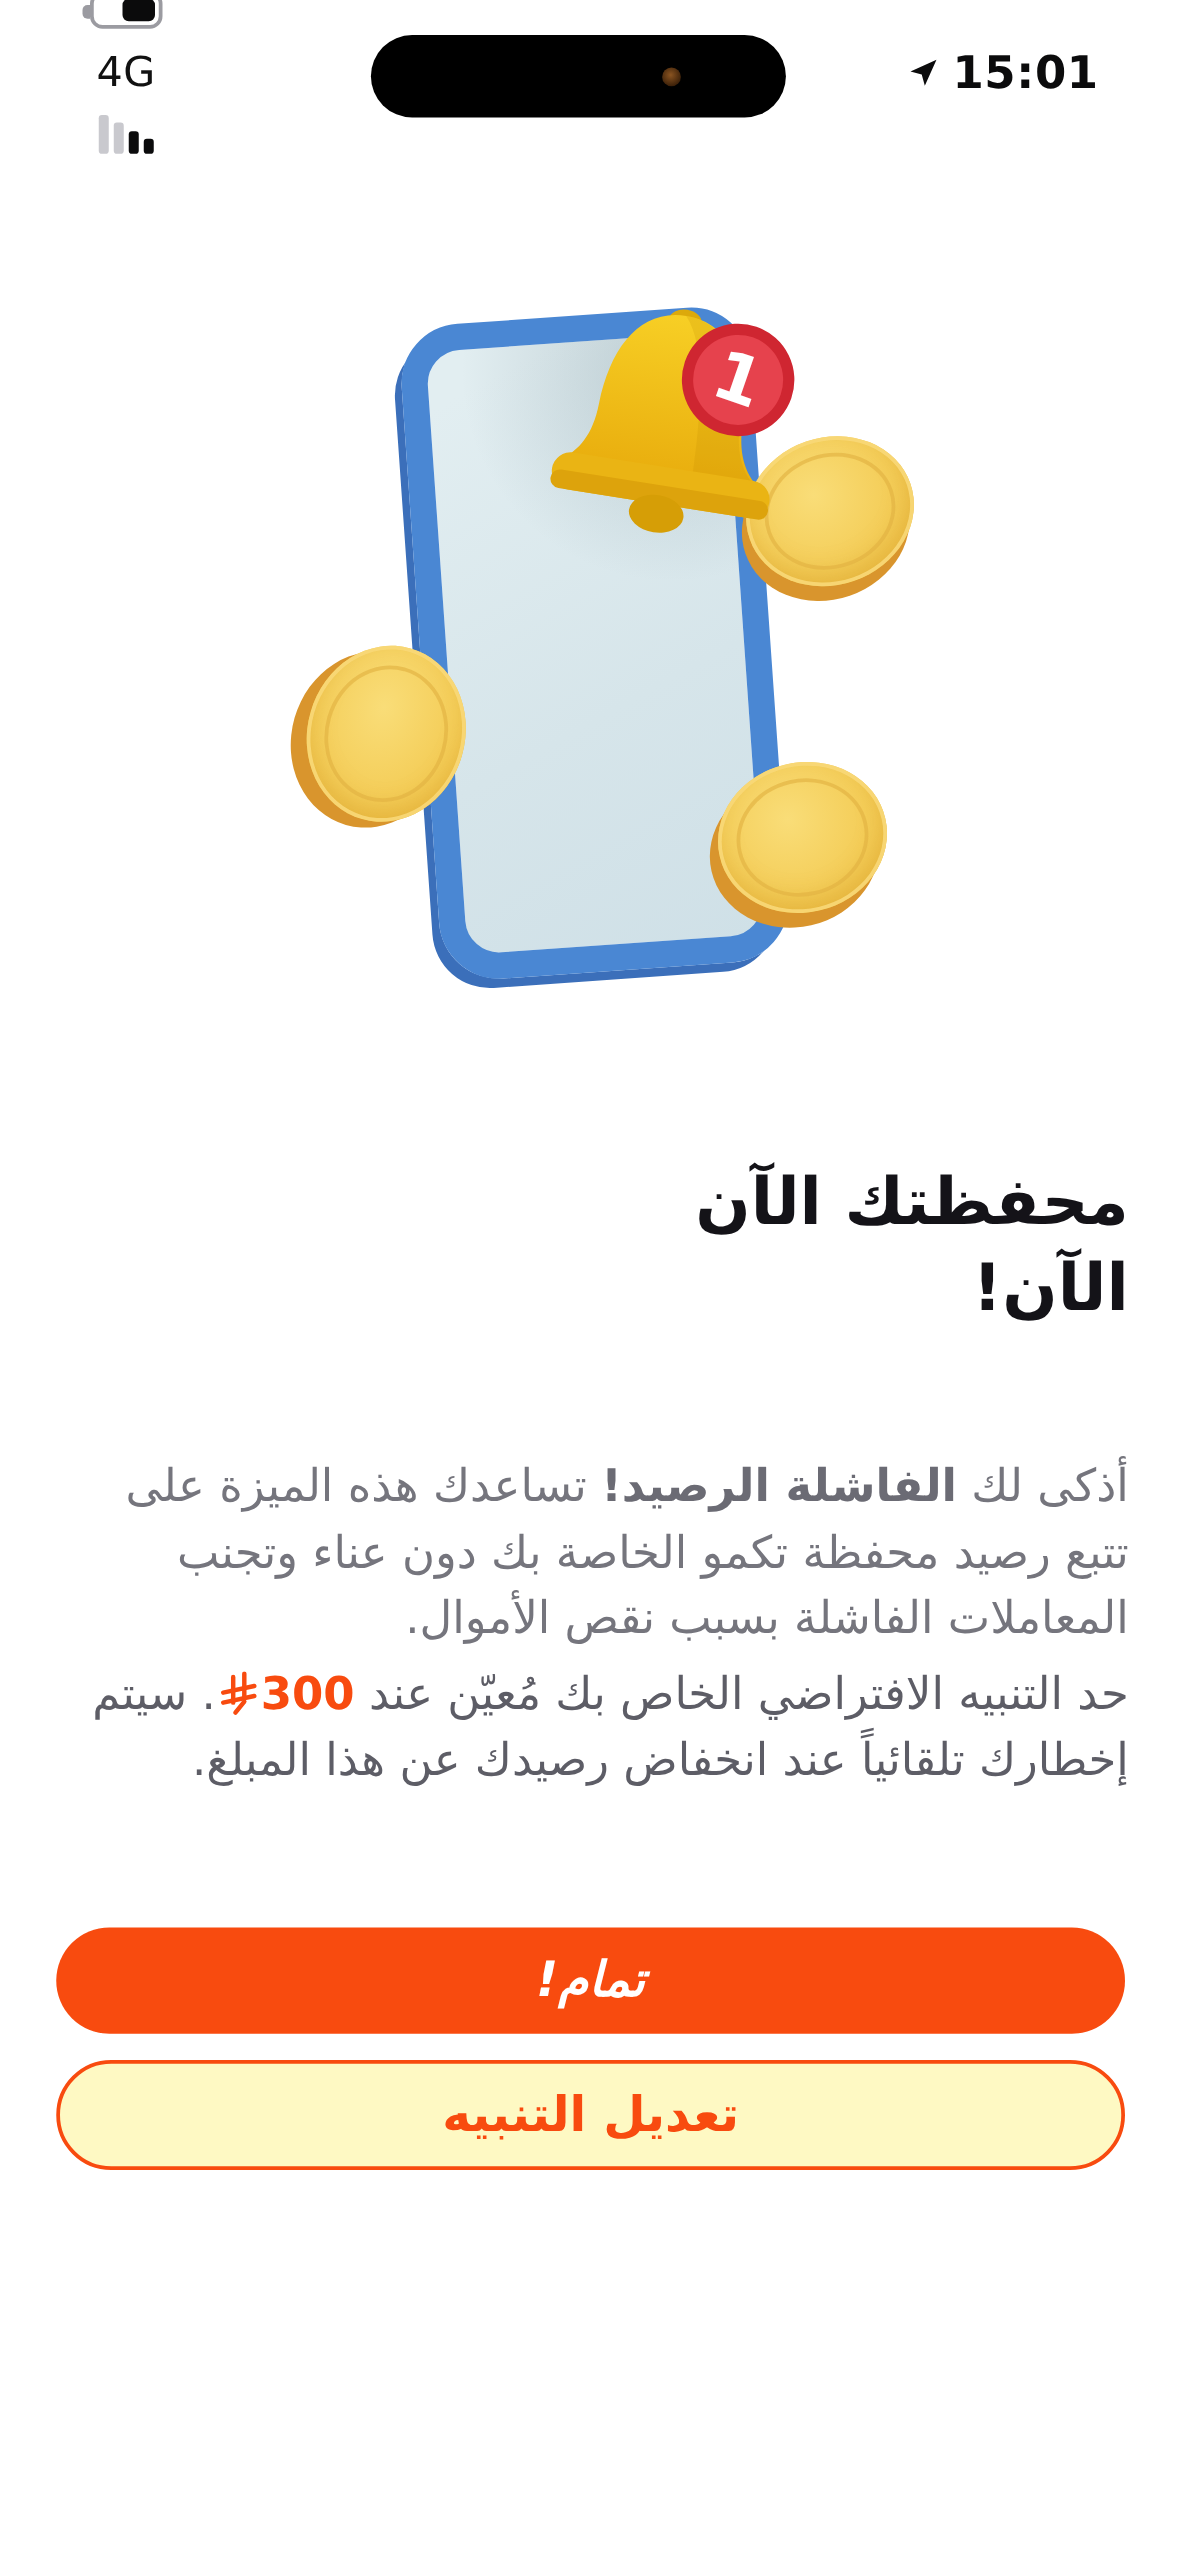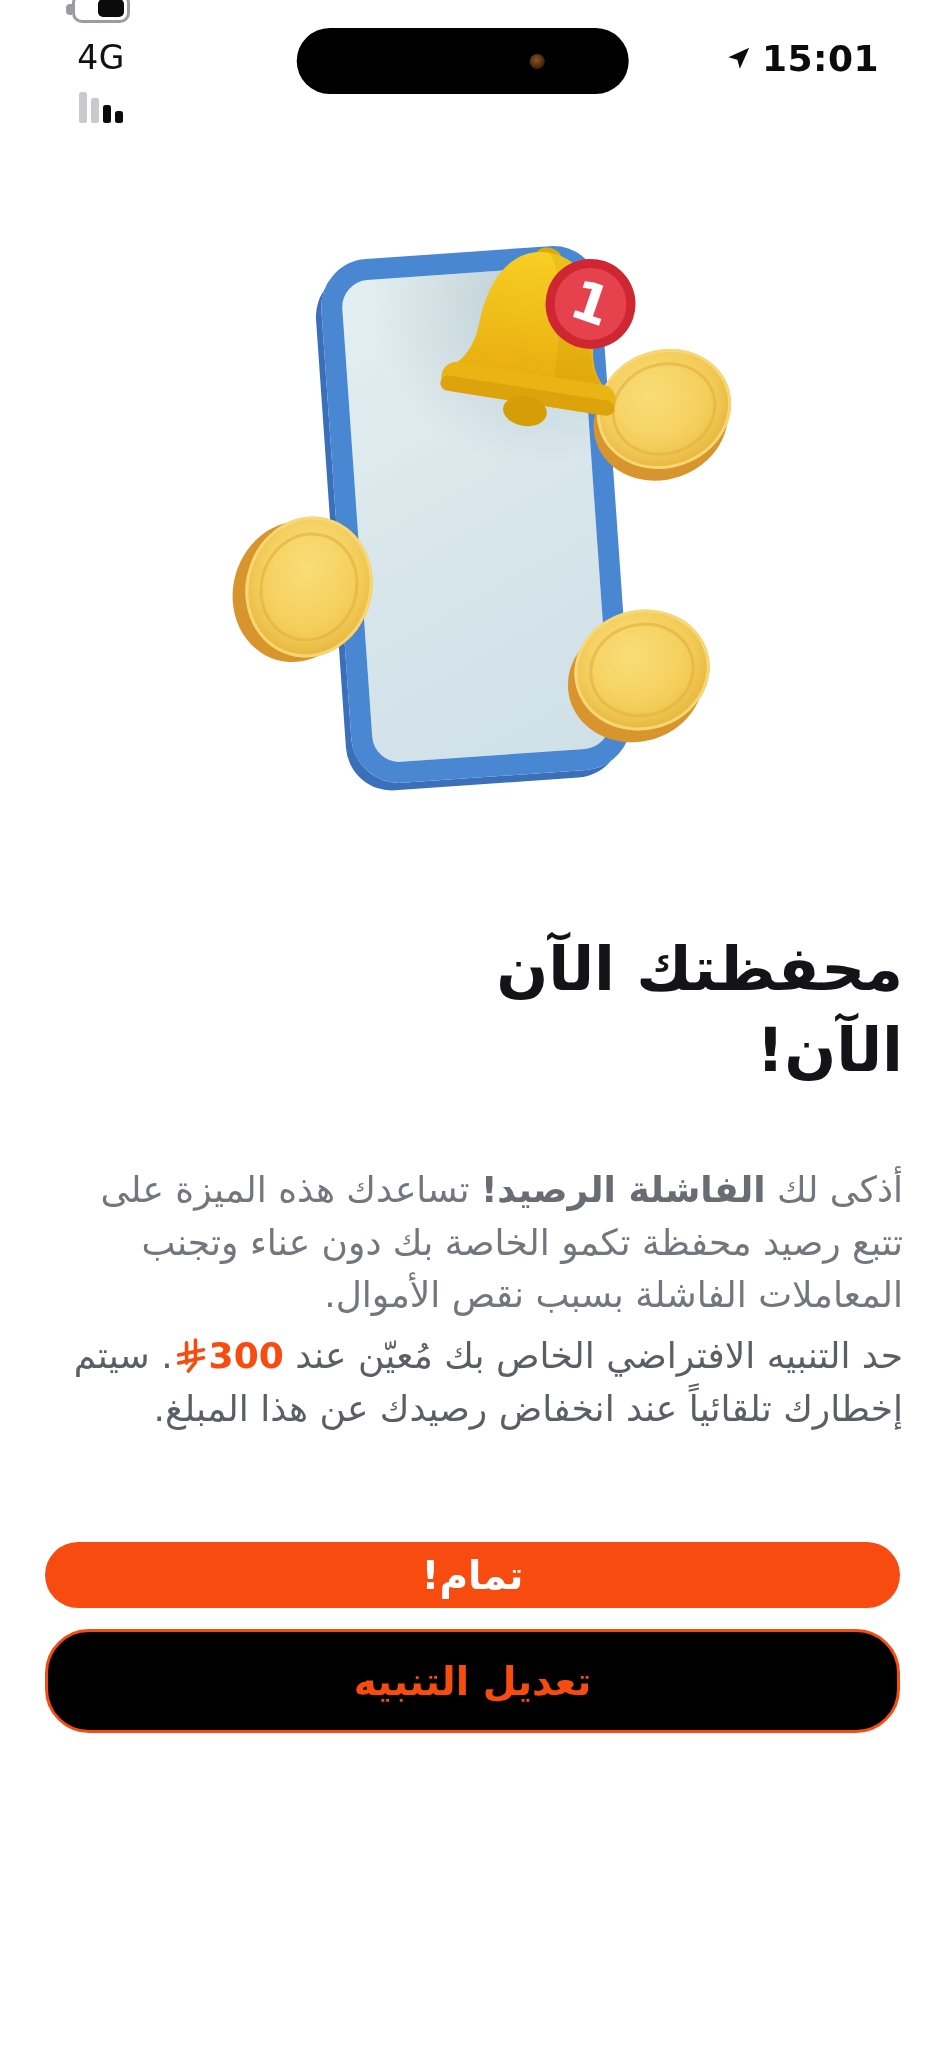--- a/index.html
+++ b/index.html
@@ -47,33 +47,33 @@
   .coin-left { left:246px; top:516px; width:126px; height:142px; transform:rotate(16deg); }
   .coin-left .edge { transform:translate(-11px,8px); }
   .coin-topright { left:596px; top:350px; width:136px; height:118px; transform:rotate(-19deg); }
   .coin-topright .edge { transform:translate(-7px,10px); }
   .coin-bottomright { left:574px; top:610px; width:136px; height:120px; transform:rotate(-13deg); }
   .coin-bottomright .edge { transform:translate(-9px,10px); }
   .bell-wrap { position:absolute; left:436px; top:244px; width:200px; height:220px; transform:rotate(9deg); z-index:4; }
 
   
   .content { position:absolute; left:42px; right:42px; direction:rtl; text-align:right; }
-  .headline { top:928px; color:#141318; font-weight:700; font-size:61px; line-height:1.33; letter-spacing:-1px; }
+  .headline { top:928px; color:#141318; font-weight:700; font-size:52px; line-height:1.33; letter-spacing:-1px; }
   .para1 { top:1164px; color:#75757d; font-size:36px; line-height:1.46; font-weight:400; }
   .para1 .bold { font-weight:700; color:#6b6b74; }
   .para2 { top:1330px; color:#5d5d66; font-size:36px; line-height:1.46; font-weight:500; }
   .amount { color:#f84b0f; font-weight:600; }
   .sar-icon { display:inline-block; width:32px; height:36px; vertical-align:-6px; margin:0 2px; }
 
   
   .btns { position:absolute; top:1542px; left:45px; right:45px; display:flex; flex-direction:column; gap:21px; direction:rtl; }
   .btn { width:100%; border:none; border-radius:44px; font-family:"DejaVu Sans", sans-serif;
          font-size:39px; font-weight:700; cursor:pointer; display:flex; align-items:center; justify-content:center; }
-  .btn-primary { height:66px; background:#f84b0f; color:#ffffff; }
-  .btn-secondary { height:104px; background:#000000; color:#f84b0f; border:3px solid #f84b0f; }
+  .btn-primary { height:85px; background:#f84b0f; color:#ffffff;font-style:italic; }
+  .btn-secondary { height:88px; background:#fef9c3; color:#f84b0f; border:3px solid #f84b0f; }
 </style>
 </head>
 <body>
 
 <div class="screen">
 
   <div class="status-bar">
     <div class="sb-left">
       <div class="battery">
         <span class="battery-nub"></span>

